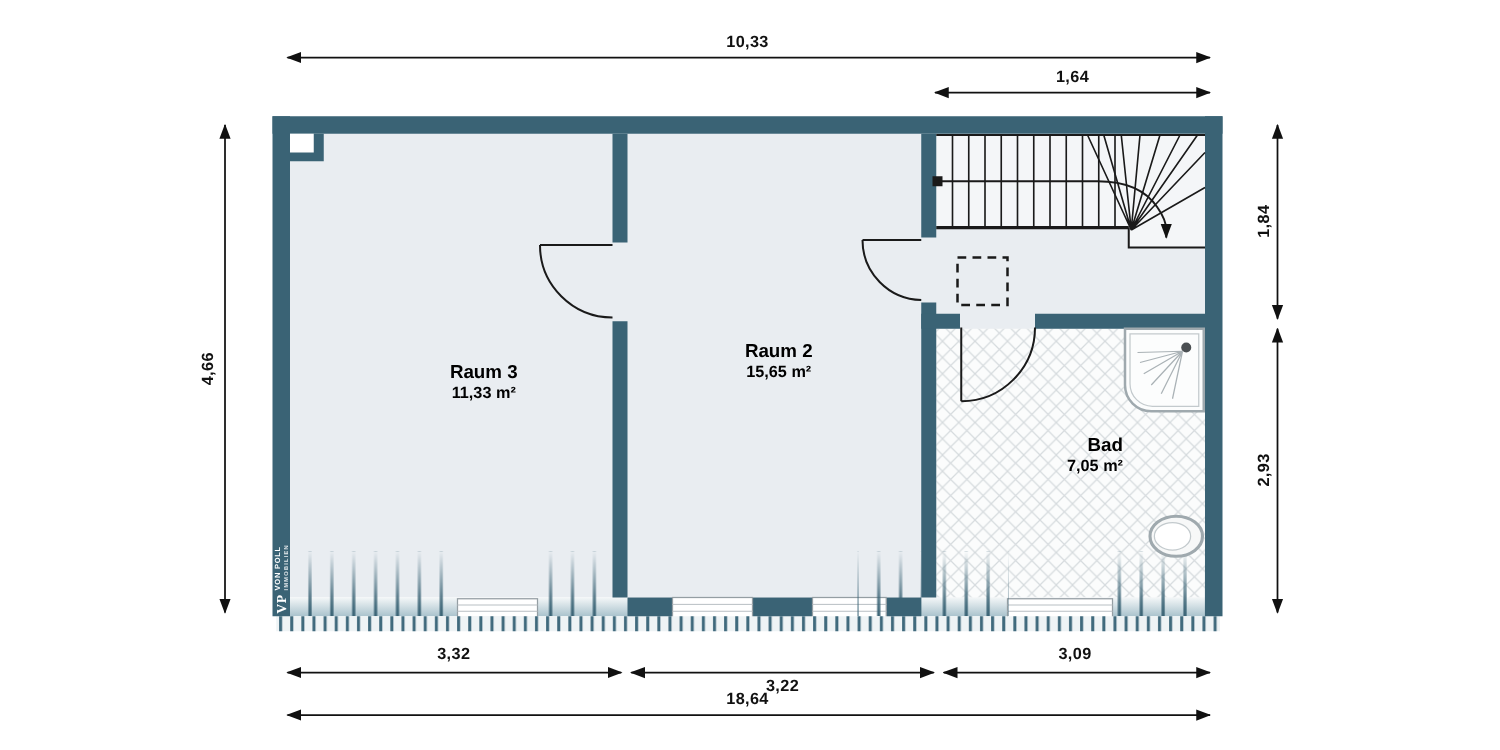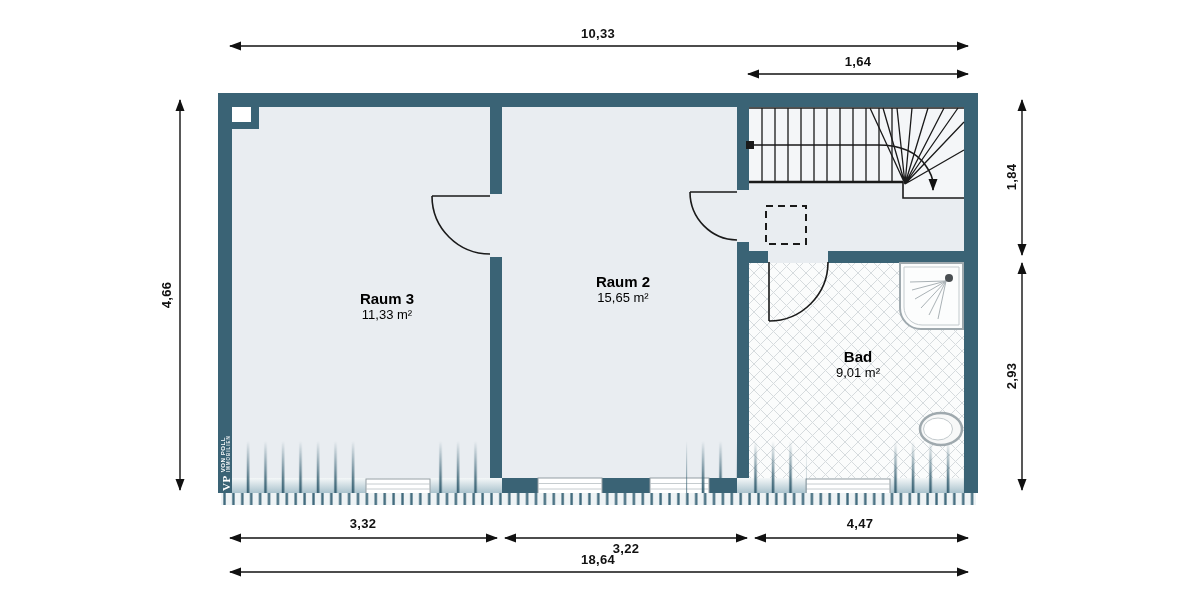--- a/index.html
+++ b/index.html
@@ -10,22 +10,22 @@
   .plan-svg { position:absolute; left:0; top:0; }
   .dim {
     position:absolute; transform:translate(-50%,-50%);
     font-size:13px; font-weight:bold; color:#111; letter-spacing:.3px; white-space:nowrap;
   }
   .dim.vert { transform:translate(-50%,-50%) rotate(-90deg); }
   .room-label {
     position:absolute; transform:translate(-50%,-50%);
     text-align:center; color:#000; white-space:nowrap;
   }
-  .room-name { font-size:15px; font-weight:bold; line-height:16px; }
-  .room-area { font-size:13px; font-weight:normal; line-height:15px; }
+  .room-name { font-size:15px; font-weight:bold; line-height:16px;text-align:right; }
+  .room-area { font-size:13px; font-weight:bold; line-height:15px; }
   .logo {
     position:absolute; left:220px; top:491px; width:90px; height:12px;
     transform:rotate(-90deg); transform-origin:0 0;
     display:flex; align-items:center; gap:3px; color:#fff; white-space:nowrap;
   }
   .logo .vp { font-family:"Liberation Serif", serif; font-size:11px; font-weight:bold; letter-spacing:.5px; }
   .logo .nm { display:flex; flex-direction:column; line-height:5.5px; }
   .logo .nm span { font-size:6px; letter-spacing:.6px; font-weight:bold; }
   .logo .nm .sub { font-size:4.5px; letter-spacing:1px; opacity:.85; }
 </style>
@@ -163,34 +163,34 @@
     </g>
   </svg>
 
   <div class="dim" style="left:598px; top:33px">10,33</div>
   <div class="dim" style="left:858px; top:61px">1,64</div>
   <div class="dim vert" style="left:166px; top:295px">4,66</div>
   <div class="dim vert" style="left:1011px; top:177px">1,84</div>
   <div class="dim vert" style="left:1011px; top:376px">2,93</div>
   <div class="dim" style="left:363px; top:523px">3,32</div>
   <div class="dim" style="left:626px; top:548px">3,22</div>
-  <div class="dim" style="left:860px; top:523px">4,47</div>
+  <div class="dim" style="left:860px; top:523px">3,09</div>
   <div class="dim" style="left:598px; top:559px">18,64</div>
 
   <div class="room-label" style="left:387px; top:306px">
     <div class="room-name">Raum 3</div>
     <div class="room-area">11,33 m²</div>
   </div>
   <div class="room-label" style="left:623px; top:289px">
     <div class="room-name">Raum 2</div>
     <div class="room-area">15,65 m²</div>
   </div>
-  <div class="room-label" style="left:858px; top:364px">
+  <div class="room-label" style="left:876px; top:364px">
     <div class="room-name">Bad</div>
-    <div class="room-area">9,01 m²</div>
+    <div class="room-area">7,05 m²</div>
   </div>
 
   <div class="logo">
     <span class="vp">VP</span>
     <span class="nm">
       <span>VON POLL</span>
       <span class="sub">IMMOBILIEN</span>
     </span>
   </div>
 

